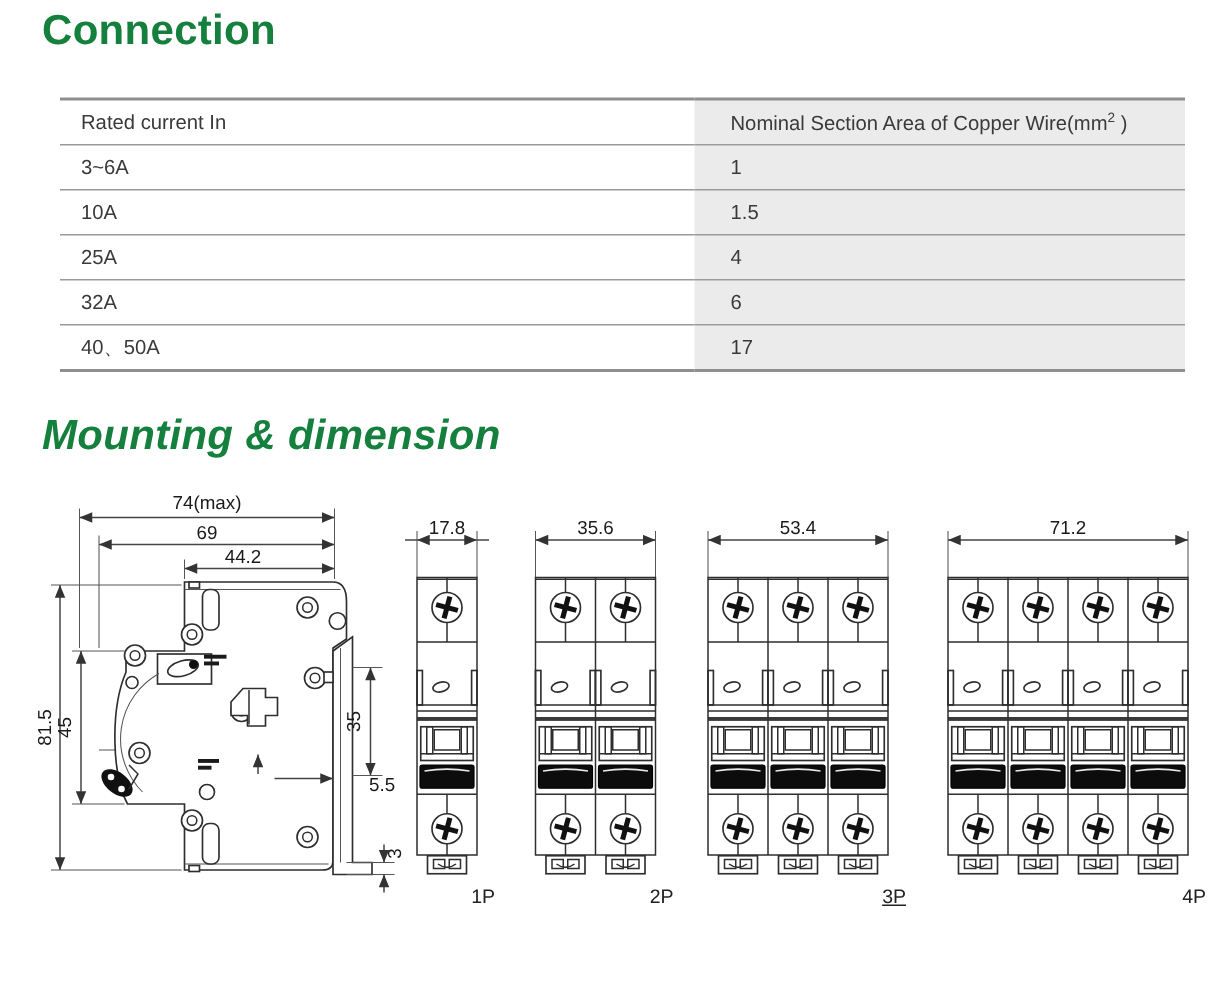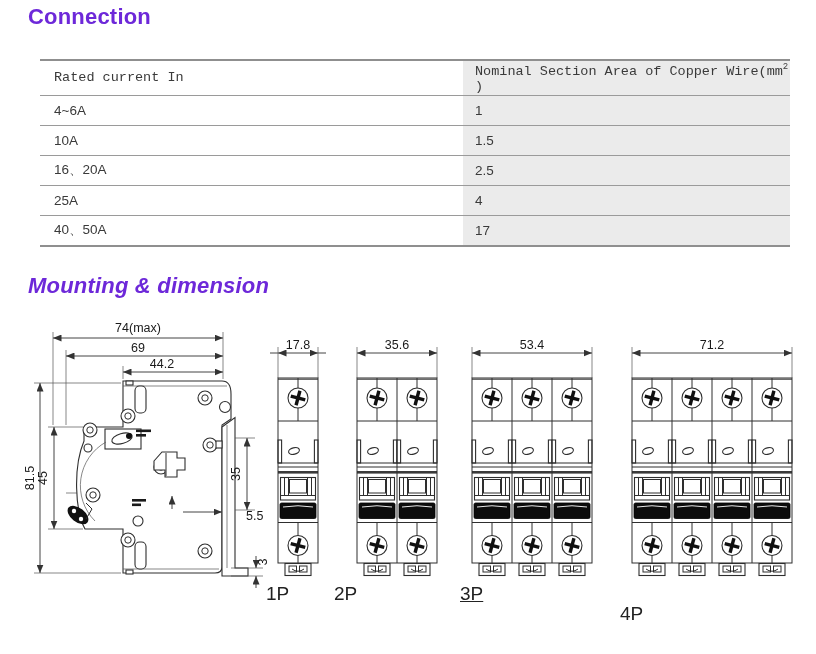--- a/index.html
+++ b/index.html
@@ -1,31 +1,31 @@
 <!DOCTYPE html>
 <html><head>
 <meta charset="utf-8">
 <style>
   html,body{margin:0;padding:0;background:#fff;}
   body{width:816px;height:654px;font-family:"Liberation Sans",sans-serif;color:#3a3a3a;overflow:hidden;}
-  .h-red{color:#6d28d9;font-size:22px;font-weight:bold;letter-spacing:.2px;}
+  .h-red{color:#15803d;font-size:28px;font-weight:bold;letter-spacing:.2px;}
   #h1{margin:4px 0 0 28px;}
   #h2{margin:26px 0 0 28px;font-style:italic;}
   
   .tbl{margin:29px 0 0 40px;width:750px;border-top:2px solid #8f8f8f;border-bottom:2px solid #8f8f8f;border-collapse:collapse;font-size:13.5px;}
   .tbl td{height:27px;border-bottom:1.5px solid #9a9a9a;vertical-align:middle;}
   .tbl tr:last-child td{border-bottom:none;}
   .c1{width:408px;padding-left:14px;background:#fff;}
-  .c2{padding-left:12px;background:#ebebeb;}
-  .tbl .hdr td{font-size:13.5px;font-family:Liberation Mono, monospace;}
+  .c2{padding-left:24px;background:#ebebeb;}
+  .tbl .hdr td{font-size:13.5px;}
   sup{font-size:9px;}
   
   .strip{position:relative;margin-top:16px;width:816px;height:302px;}
   .abs{position:absolute;}
-  .fv-label{position:absolute;top:268px;text-align:left;font-size:19px;color:#222;}
+  .fv-label{position:absolute;top:268px;text-align:right;font-size:13px;color:#222;}
   svg{overflow:visible;}
   .s{stroke:#2e2e2e;stroke-width:1;fill:none;}
   .sw{stroke:#2e2e2e;stroke-width:1.1;fill:#fff;}
   .thin{stroke:#555;stroke-width:.7;fill:none;}
   .dim{stroke:#444;stroke-width:1;fill:none;}
   .dtx{font-size:12.5px;fill:#1a1a1a;}
   .blk{fill:#0c0c0c;stroke:#000;stroke-width:.8;}
   .smudge{fill:#1a1a1a;}
   .hidden-defs{position:absolute;width:0;height:0;}
 </style>
@@ -88,34 +88,34 @@
 
 <div class="h-red" id="h1">Connection</div>
 
 <table class="tbl">
   <tbody>
       <tr class="hdr">
     <td class="c1">Rated current In</td>
     <td class="c2"><span>Nominal Section Area of Copper Wire(mm</span><sup>2</sup><span> )</span></td>
   </tr>
   <tr>
-        <td class="c1">4~6A</td>
+        <td class="c1">3~6A</td>
         <td class="c2">1</td>
       </tr>
   <tr>
         <td class="c1">10A</td>
         <td class="c2">1.5</td>
       </tr>
   <tr>
-        <td class="c1">16、20A</td>
-        <td class="c2">2.5</td>
-      </tr>
-  <tr>
         <td class="c1">25A</td>
         <td class="c2">4</td>
+      </tr>
+  <tr>
+        <td class="c1">32A</td>
+        <td class="c2">6</td>
       </tr>
   <tr>
         <td class="c1">40、50A</td>
         <td class="c2">17</td>
       </tr>
 </tbody>
   </table>
 
 <div class="h-red" id="h2">Mounting &amp; dimension</div>
 
@@ -240,21 +240,21 @@
     <g transform="translate(12,39)">
       <use href="#pole" x="0"></use>
         <use href="#pole" x="40"></use>
       <line class="s" x1="40" y1="0" x2="40" y2="185" stroke-width="1.2"></line>
       <rect class="s" x="0" y="0" width="80" height="185" stroke-width="1.3"></rect>
       <line class="s" x1="0" y1="1.2" x2="80" y2="1.2" stroke-width="2.4"></line>
       <use href="#clip" x="0" y="185"></use>
         <use href="#clip" x="40" y="185"></use>
     </g>
   </svg>
-  <div class="fv-label" style="left:334px;width:104px;">2P</div>
+  <div class="fv-label" style="left:345px;width:104px;">2P</div>
 
   <svg class="abs" style="left:460px;top:24px;" width="144" height="240" viewBox="0 0 144 240">
     <text class="dtx" x="72" y="10" text-anchor="middle">53.4</text>
     <line class="dim" x1="12" y1="14" x2="132" y2="14" marker-start="url(#aL)" marker-end="url(#aR)"></line>
     <line class="thin" x1="12" y1="8" x2="12" y2="39"></line>
       <line class="thin" x1="132" y1="8" x2="132" y2="39"></line>
     <g transform="translate(12,39)">
       <use href="#pole" x="0"></use>
         <use href="#pole" x="40"></use>
         <use href="#pole" x="80"></use>
@@ -283,15 +283,15 @@
       <line class="s" x1="80" y1="0" x2="80" y2="185" stroke-width="1.2"></line>
       <line class="s" x1="120" y1="0" x2="120" y2="185" stroke-width="1.2"></line>
       <rect class="s" x="0" y="0" width="160" height="185" stroke-width="1.3"></rect>
       <line class="s" x1="0" y1="1.2" x2="160" y2="1.2" stroke-width="2.4"></line>
       <use href="#clip" x="0" y="185"></use>
         <use href="#clip" x="40" y="185"></use>
         <use href="#clip" x="80" y="185"></use>
         <use href="#clip" x="120" y="185"></use>
     </g>
   </svg>
-  <div class="fv-label" style="left:620px;width:184px;margin-top:20px;">4P</div>
+  <div class="fv-label" style="left:620px;width:184px;">4P</div>
 
 </div>
 
 </body></html>

